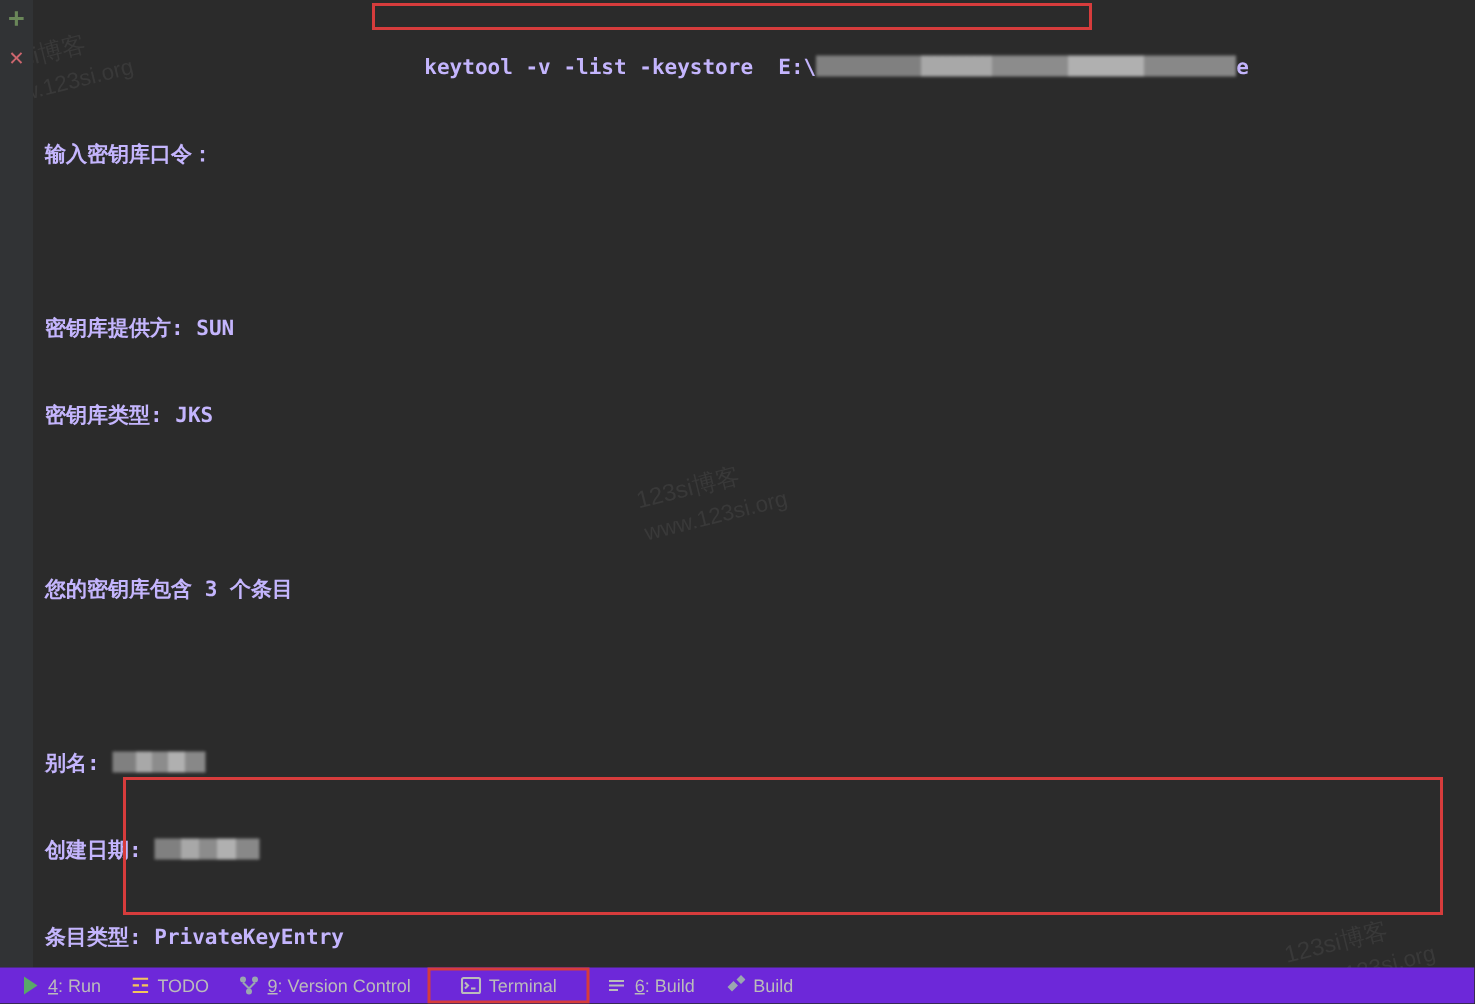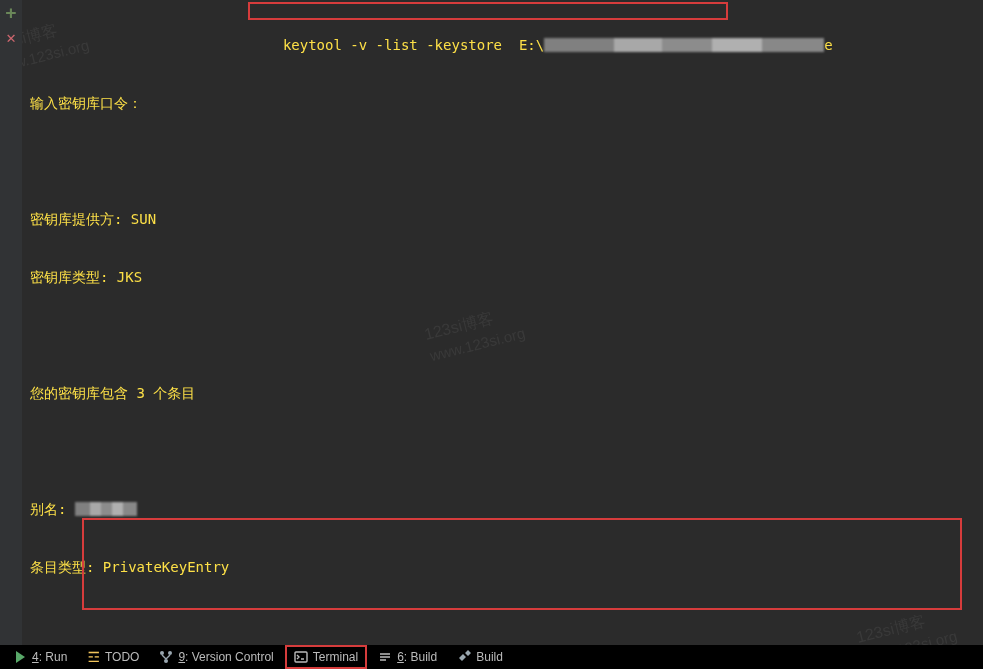--- a/index.html
+++ b/index.html
@@ -30,21 +30,22 @@
     .gutter-x { color: #cc666e; font-size: 16px; line-height: 1; }
     .terminal-area {
       position: absolute;
       left: 22px;
       right: 0;
       top: 0;
       bottom: 24px;
       padding: 2px 8px;
       line-height: 29px;
       white-space: pre;
-      color: #fde047;
+      color: #c4b5fd;
+      font-weight: bold;
     }
     .cmd-box {
       position: absolute;
       left: 248px;
       top: 2px;
       width: 480px;
       height: 18px;
       border: 2px solid #d63c3c;
       pointer-events: none;
     }
@@ -76,42 +77,42 @@
       text-align: left;
     }
     .watermark .wm-top { font-size: 16px; }
     .watermark .wm-bottom { font-size: 15px; }
     .bottom-bar {
       position: absolute;
       left: 0;
       right: 0;
       bottom: 0;
       height: 24px;
-      background: #000000;
+      background: #6d28d9;
       display: flex;
       align-items: center;
       font-family: Arial, sans-serif;
       font-size: 12px;
       padding-left: 4px;
       gap: 2px;
     }
     .tab {
       display: flex;
       align-items: center;
       padding: 0 9px;
       height: 24px;
       gap: 5px;
       color: #bbbbbb;
       cursor: pointer;
     }
     .tab .mn { text-decoration: underline; }
     .tab svg, .tab .ico { width: 14px; height: 14px; display: inline-block; }
     .tab.active {
       border: 2px solid #d63c3c;
-      padding: 0 7px;
+      padding: 0 20px;
     }
     .play-ico svg { fill: #59a869; }
     .todo-ico { color:#f2c55c; font-size:14px; line-height:1; }
     .vc-ico svg { fill: #9aa7b0; }
     .term-ico svg { fill:none; stroke:#bbb; stroke-width:1.4; }
     .logcat-ico svg { stroke:#bbb; stroke-width:1.3; fill:none; }
     .build-ico svg { fill:#9aa7b0; }
   </style>
 </head>
 <body>
@@ -137,20 +138,21 @@
 <div class="terminal-area">
 <span class="line">                              <span>keytool -v -list -keystore  E:\</span><span class="redacted" style="width:280px;"></span><span>e</span></span>
 <span class="line">输入密钥库口令：</span>
 <span class="line"> </span>
 <span class="line"><span>密钥库提供方: </span><span>SUN</span></span>
 <span class="line"><span>密钥库类型: </span><span>JKS</span></span>
 <span class="line"> </span>
 <span class="line">您的密钥库包含 3 个条目</span>
 <span class="line"> </span>
 <span class="line"><span>别名: </span><span class="redacted" style="width:62px;"></span></span>
+<span class="line"><span>创建日期: </span><span class="redacted" style="width:70px;"></span></span>
 <span class="line"><span>条目类型: </span><span>PrivateKeyEntry</span></span>
 
 
 
 
 
 
 
 
 

